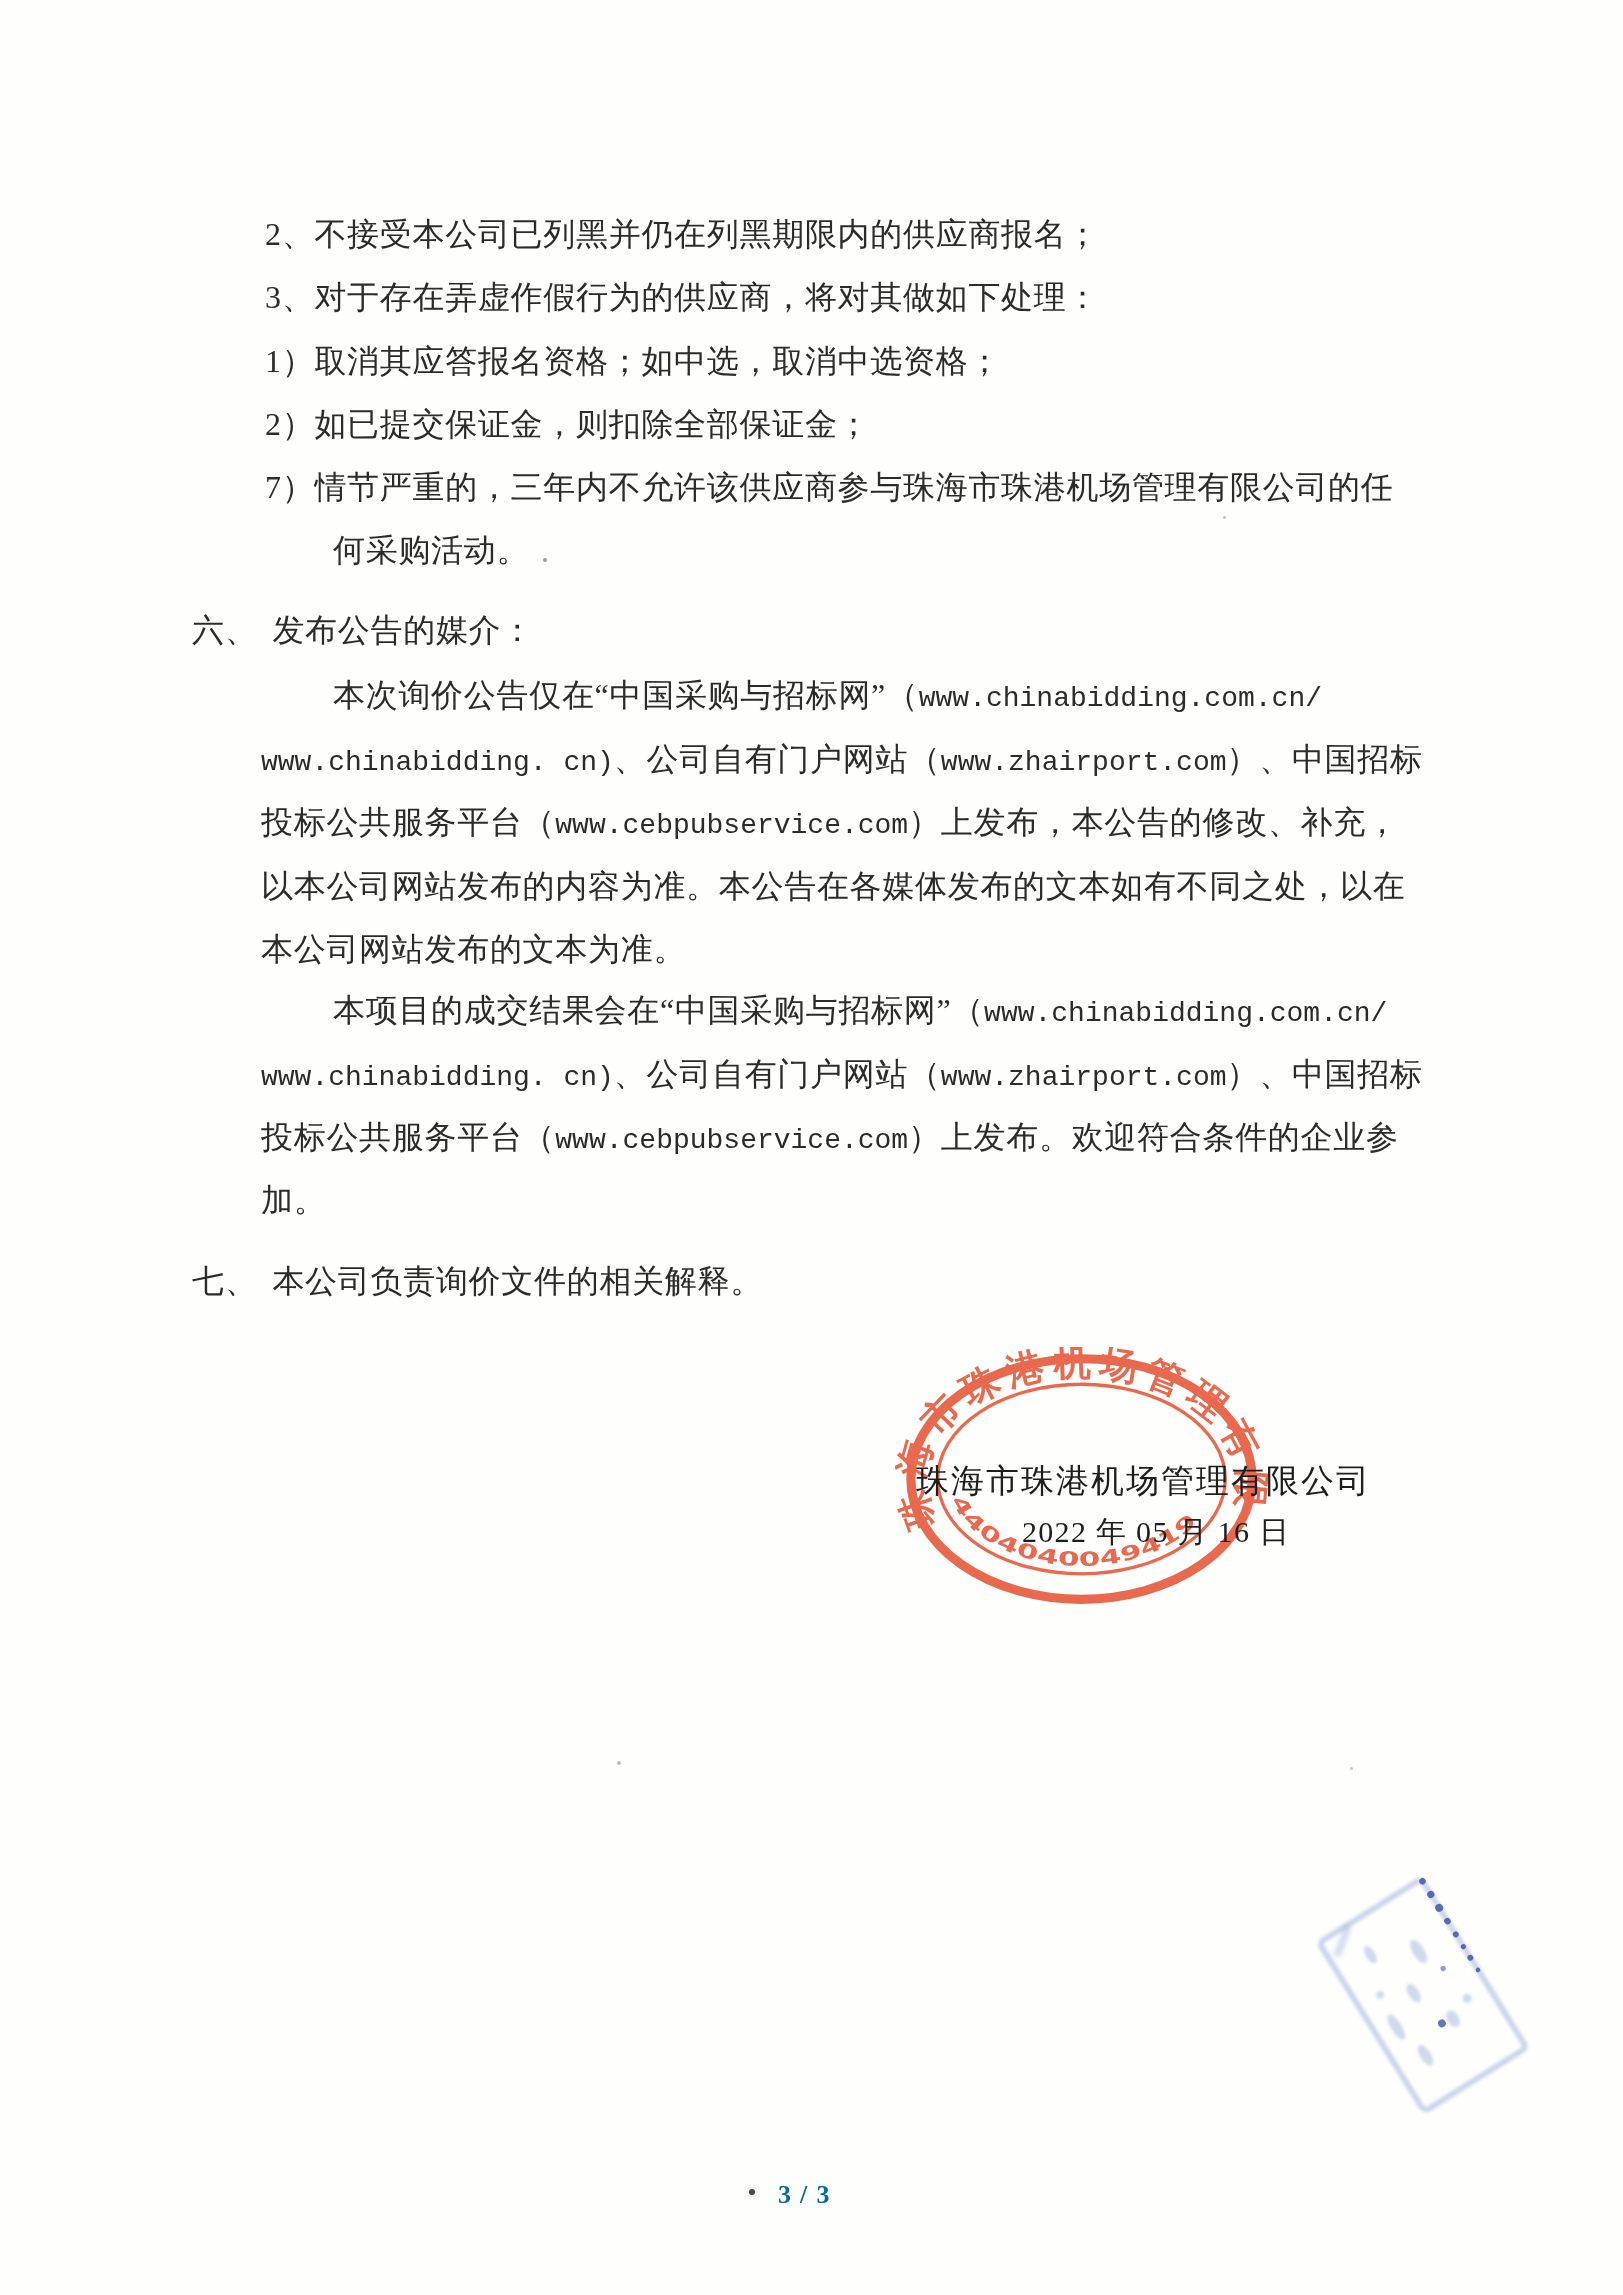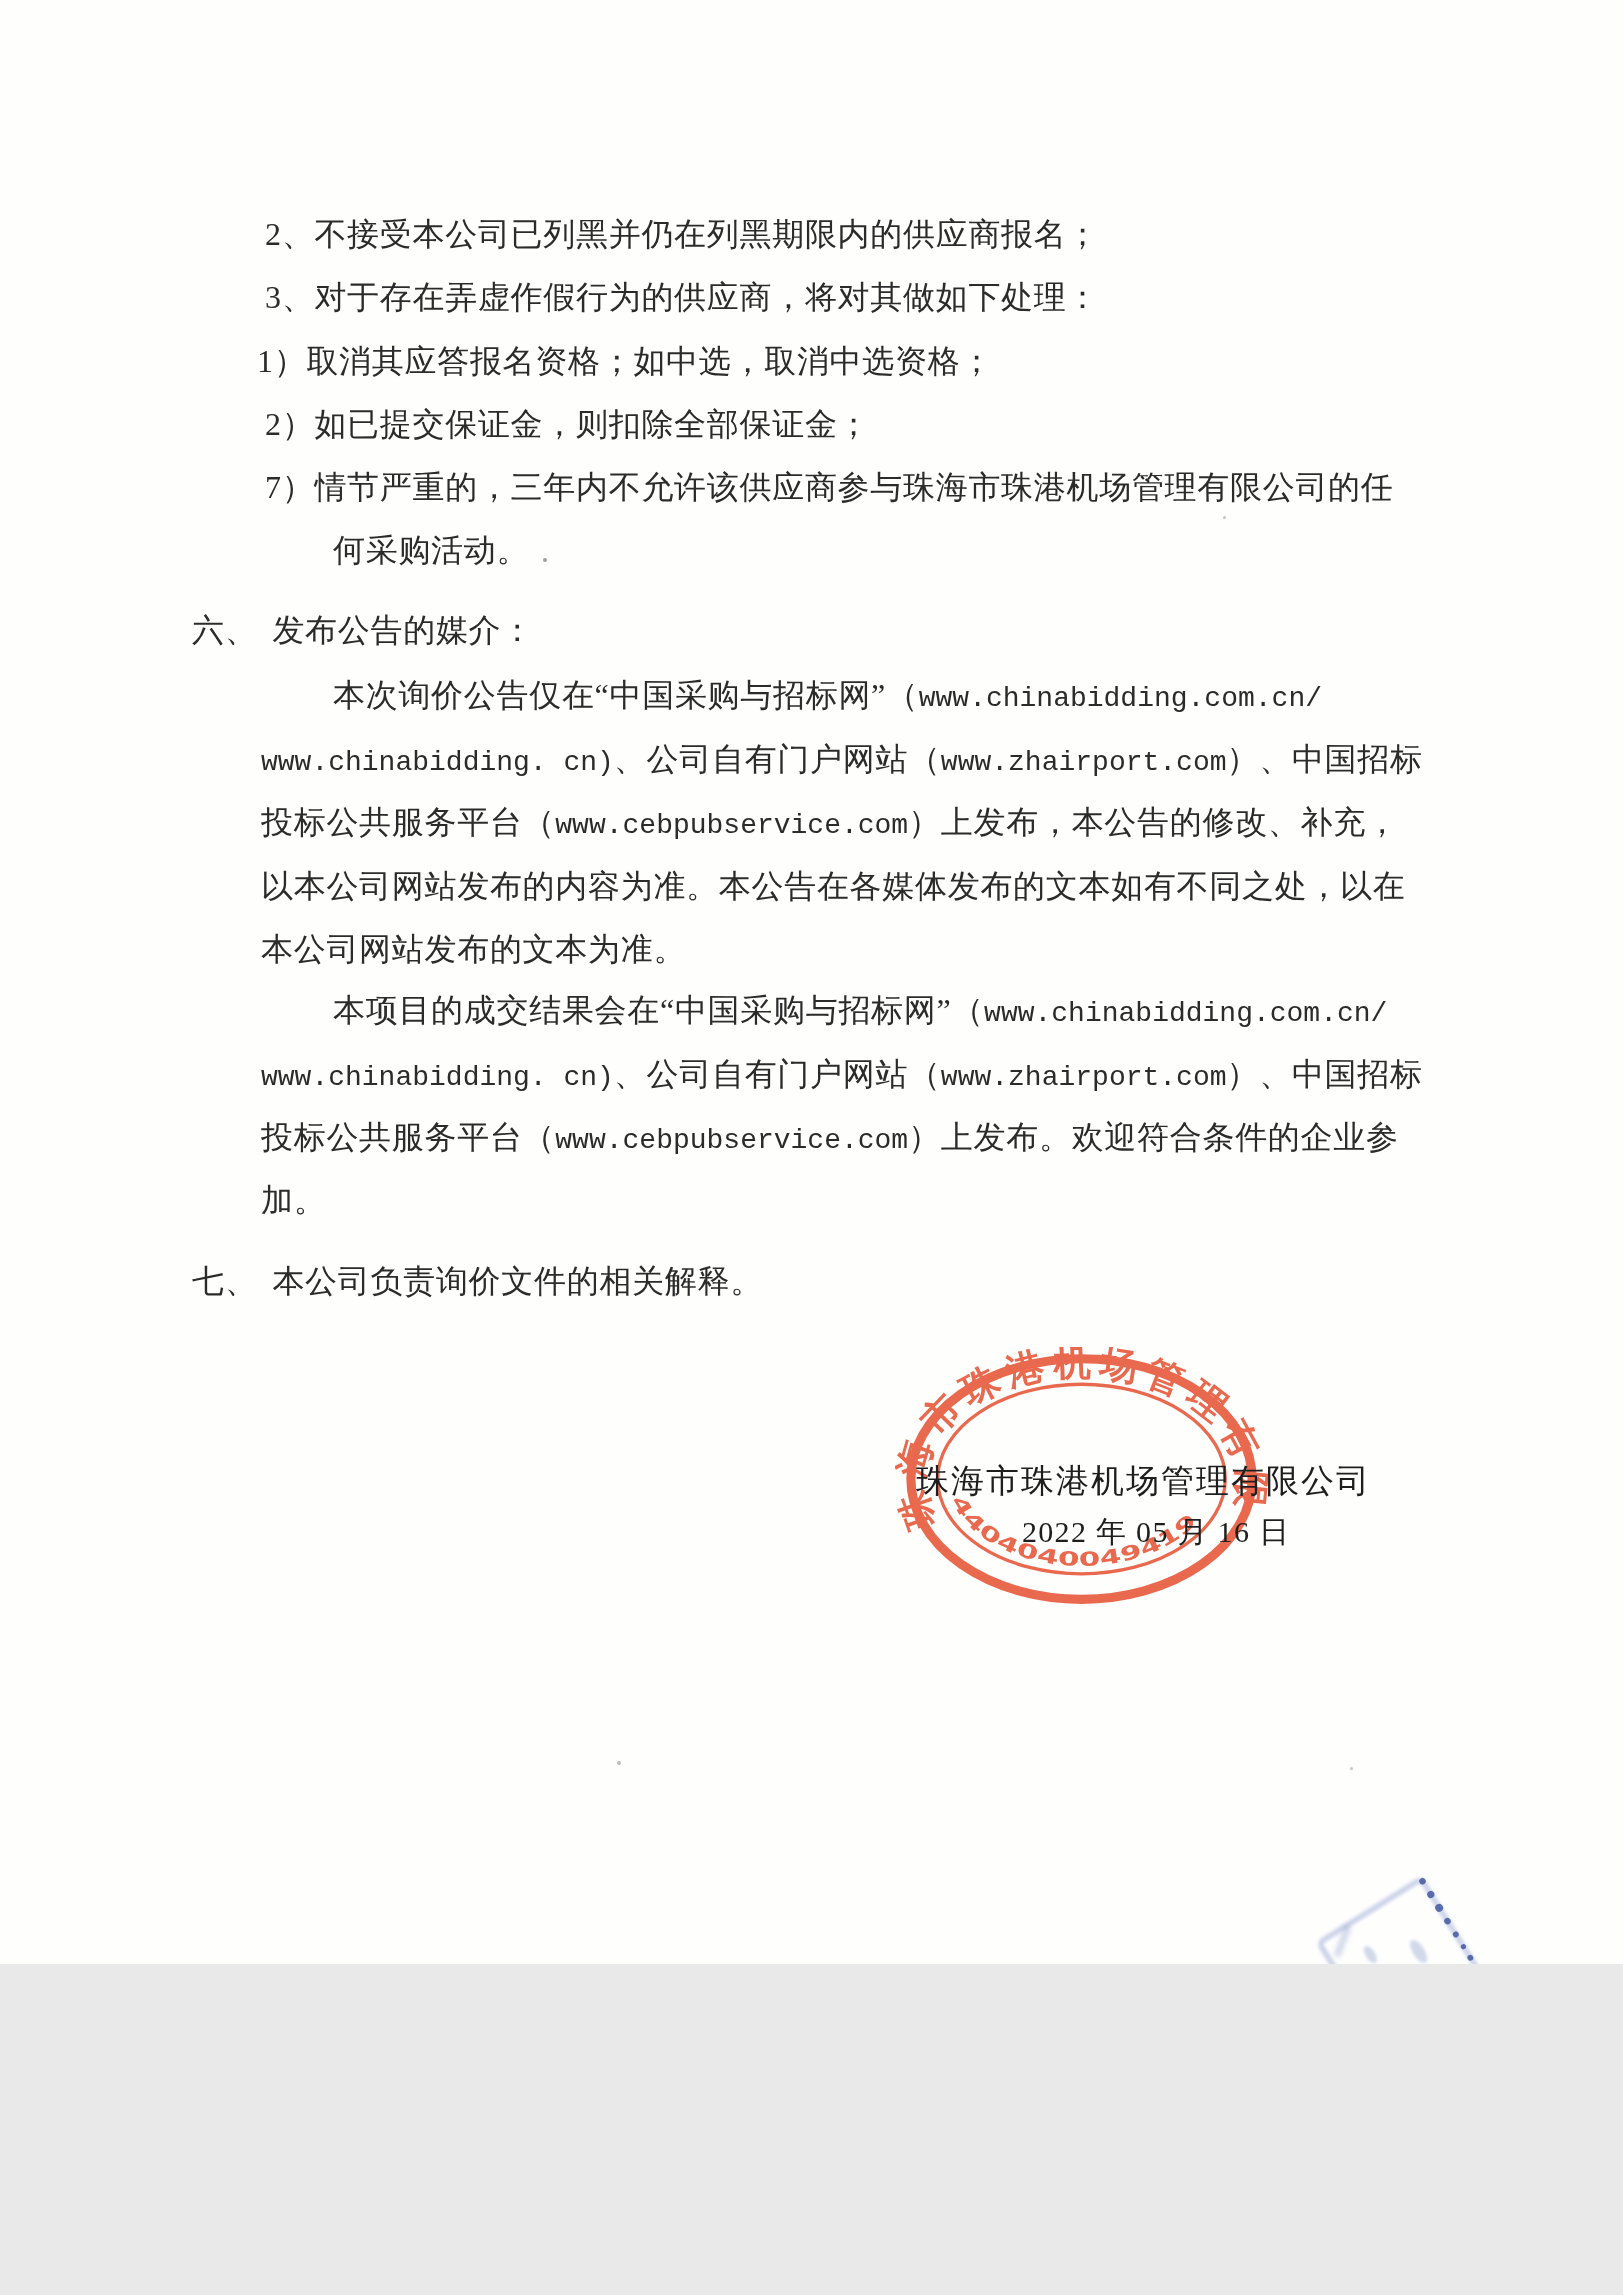--- a/index.html
+++ b/index.html
@@ -1,18 +1,18 @@
 <!DOCTYPE html>
 <html style="font-size:10.5px"><head>
 <meta charset="utf-8">
 <style>
   html,body{margin:0;padding:0;background:#e9e9e9;}
   .page{
     position:relative;
-    width:1623px;height:1964px;
+    width:1623px;height:2295px;
     background:#fefefd;
     overflow:hidden;
     font-family:"Liberation Serif","DejaVu Serif",serif;
   }
   .ln{
     position:absolute;
     white-space:nowrap;
     font-size:32px;
     letter-spacing:0.7px;
     line-height:1;
@@ -51,21 +51,21 @@
   .sp4{left:1350px;top:1767px;width:3.3px;height:3.3px;background:rgba(70,70,70,.3);}
   .sp5{left:749px;top:2189px;width:5.9px;height:5.9px;background:rgba(25,25,25,.8);}
 </style>
 </head>
 <body>
 
 <div class="page">
 
   <div class="ln" style="left:265px;top:218px">2、不接受本公司已列黑并仍在列黑期限内的供应商报名；</div>
   <div class="ln" style="left:265px;top:281px">3、对于存在弄虚作假行为的供应商，将对其做如下处理：</div>
-  <div class="ln" style="left:257px;top:345px">1）取消其应答报名资格；如中选，取消中选资格；</div>
+  <div class="ln" style="left:265px;top:345px">1）取消其应答报名资格；如中选，取消中选资格；</div>
   <div class="ln" style="left:265px;top:408px">2）如已提交保证金，则扣除全部保证金；</div>
   <div class="ln" style="left:265px;top:471px">7）情节严重的，三年内不允许该供应商参与珠海市珠港机场管理有限公司的任</div>
   <div class="ln" style="left:333px;top:534px">何采购活动。</div>
 
   <div class="ln sec" style="left:192px;top:614px">
     <span>六、</span><span class="t">发布公告的媒介：</span>
   </div>
 
   <div class="ln" style="left:333px;top:679px">
     <span>本次询价公告仅在“中国采购与招标网”（</span><span class="lat">www.chinabidding.com.cn/</span>

